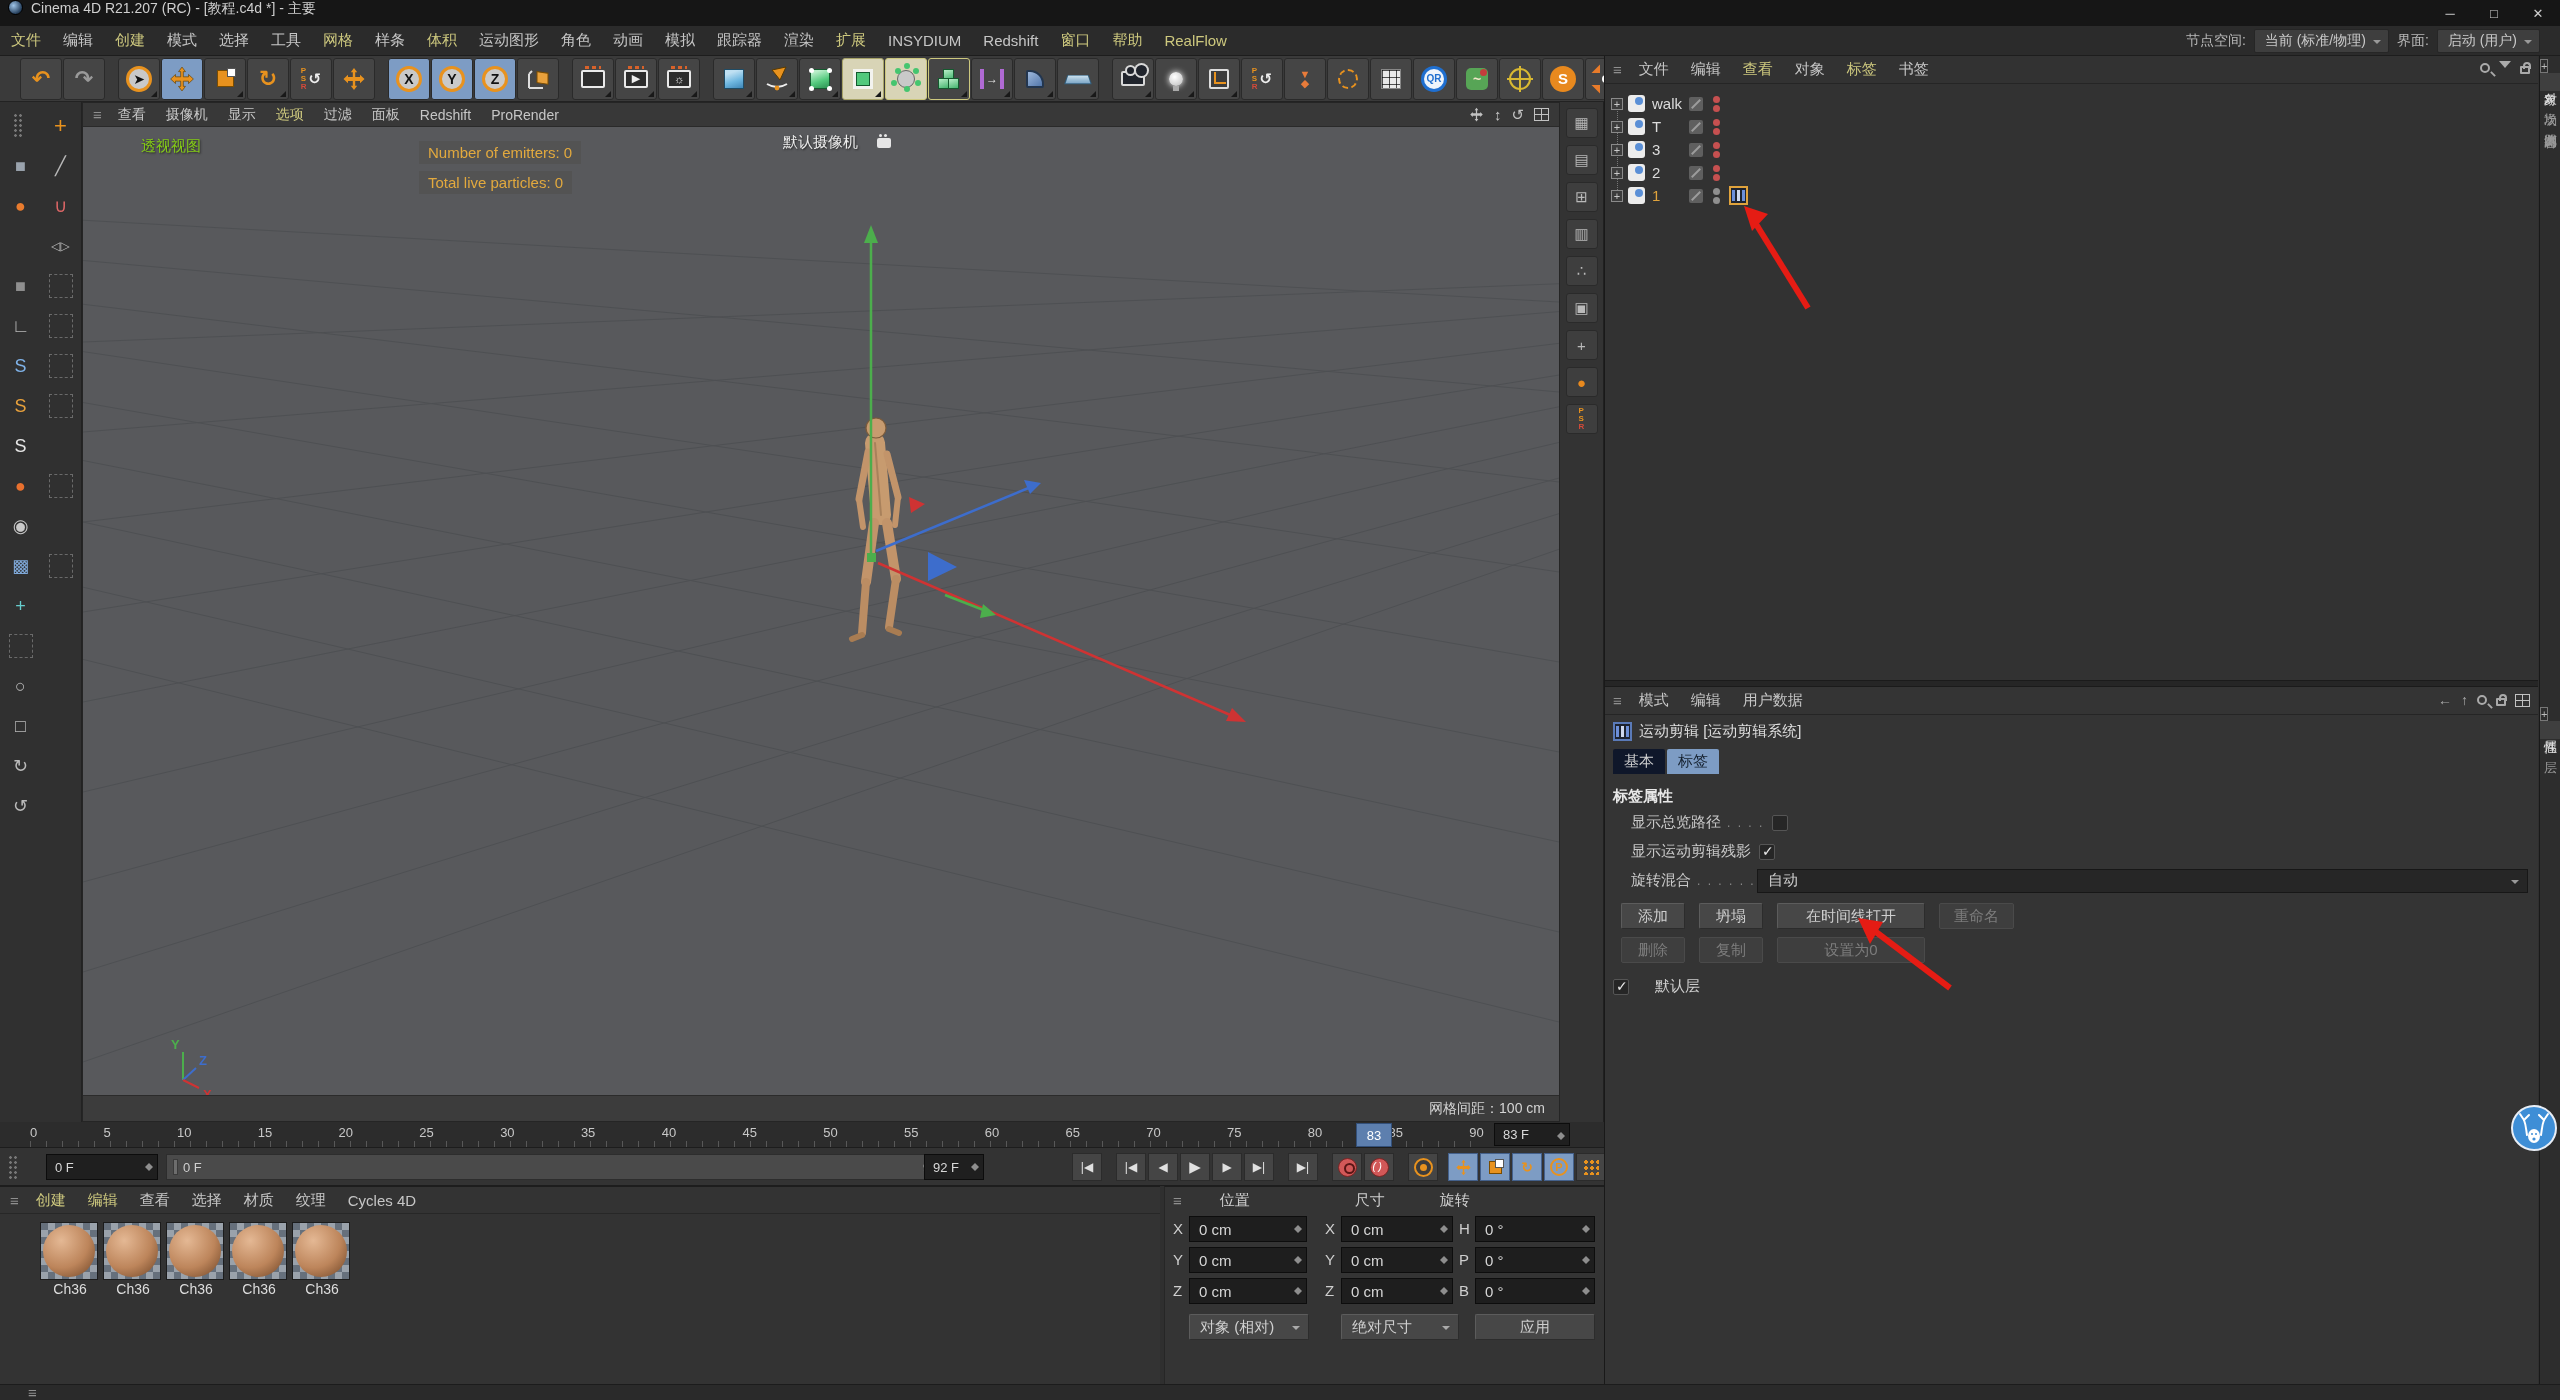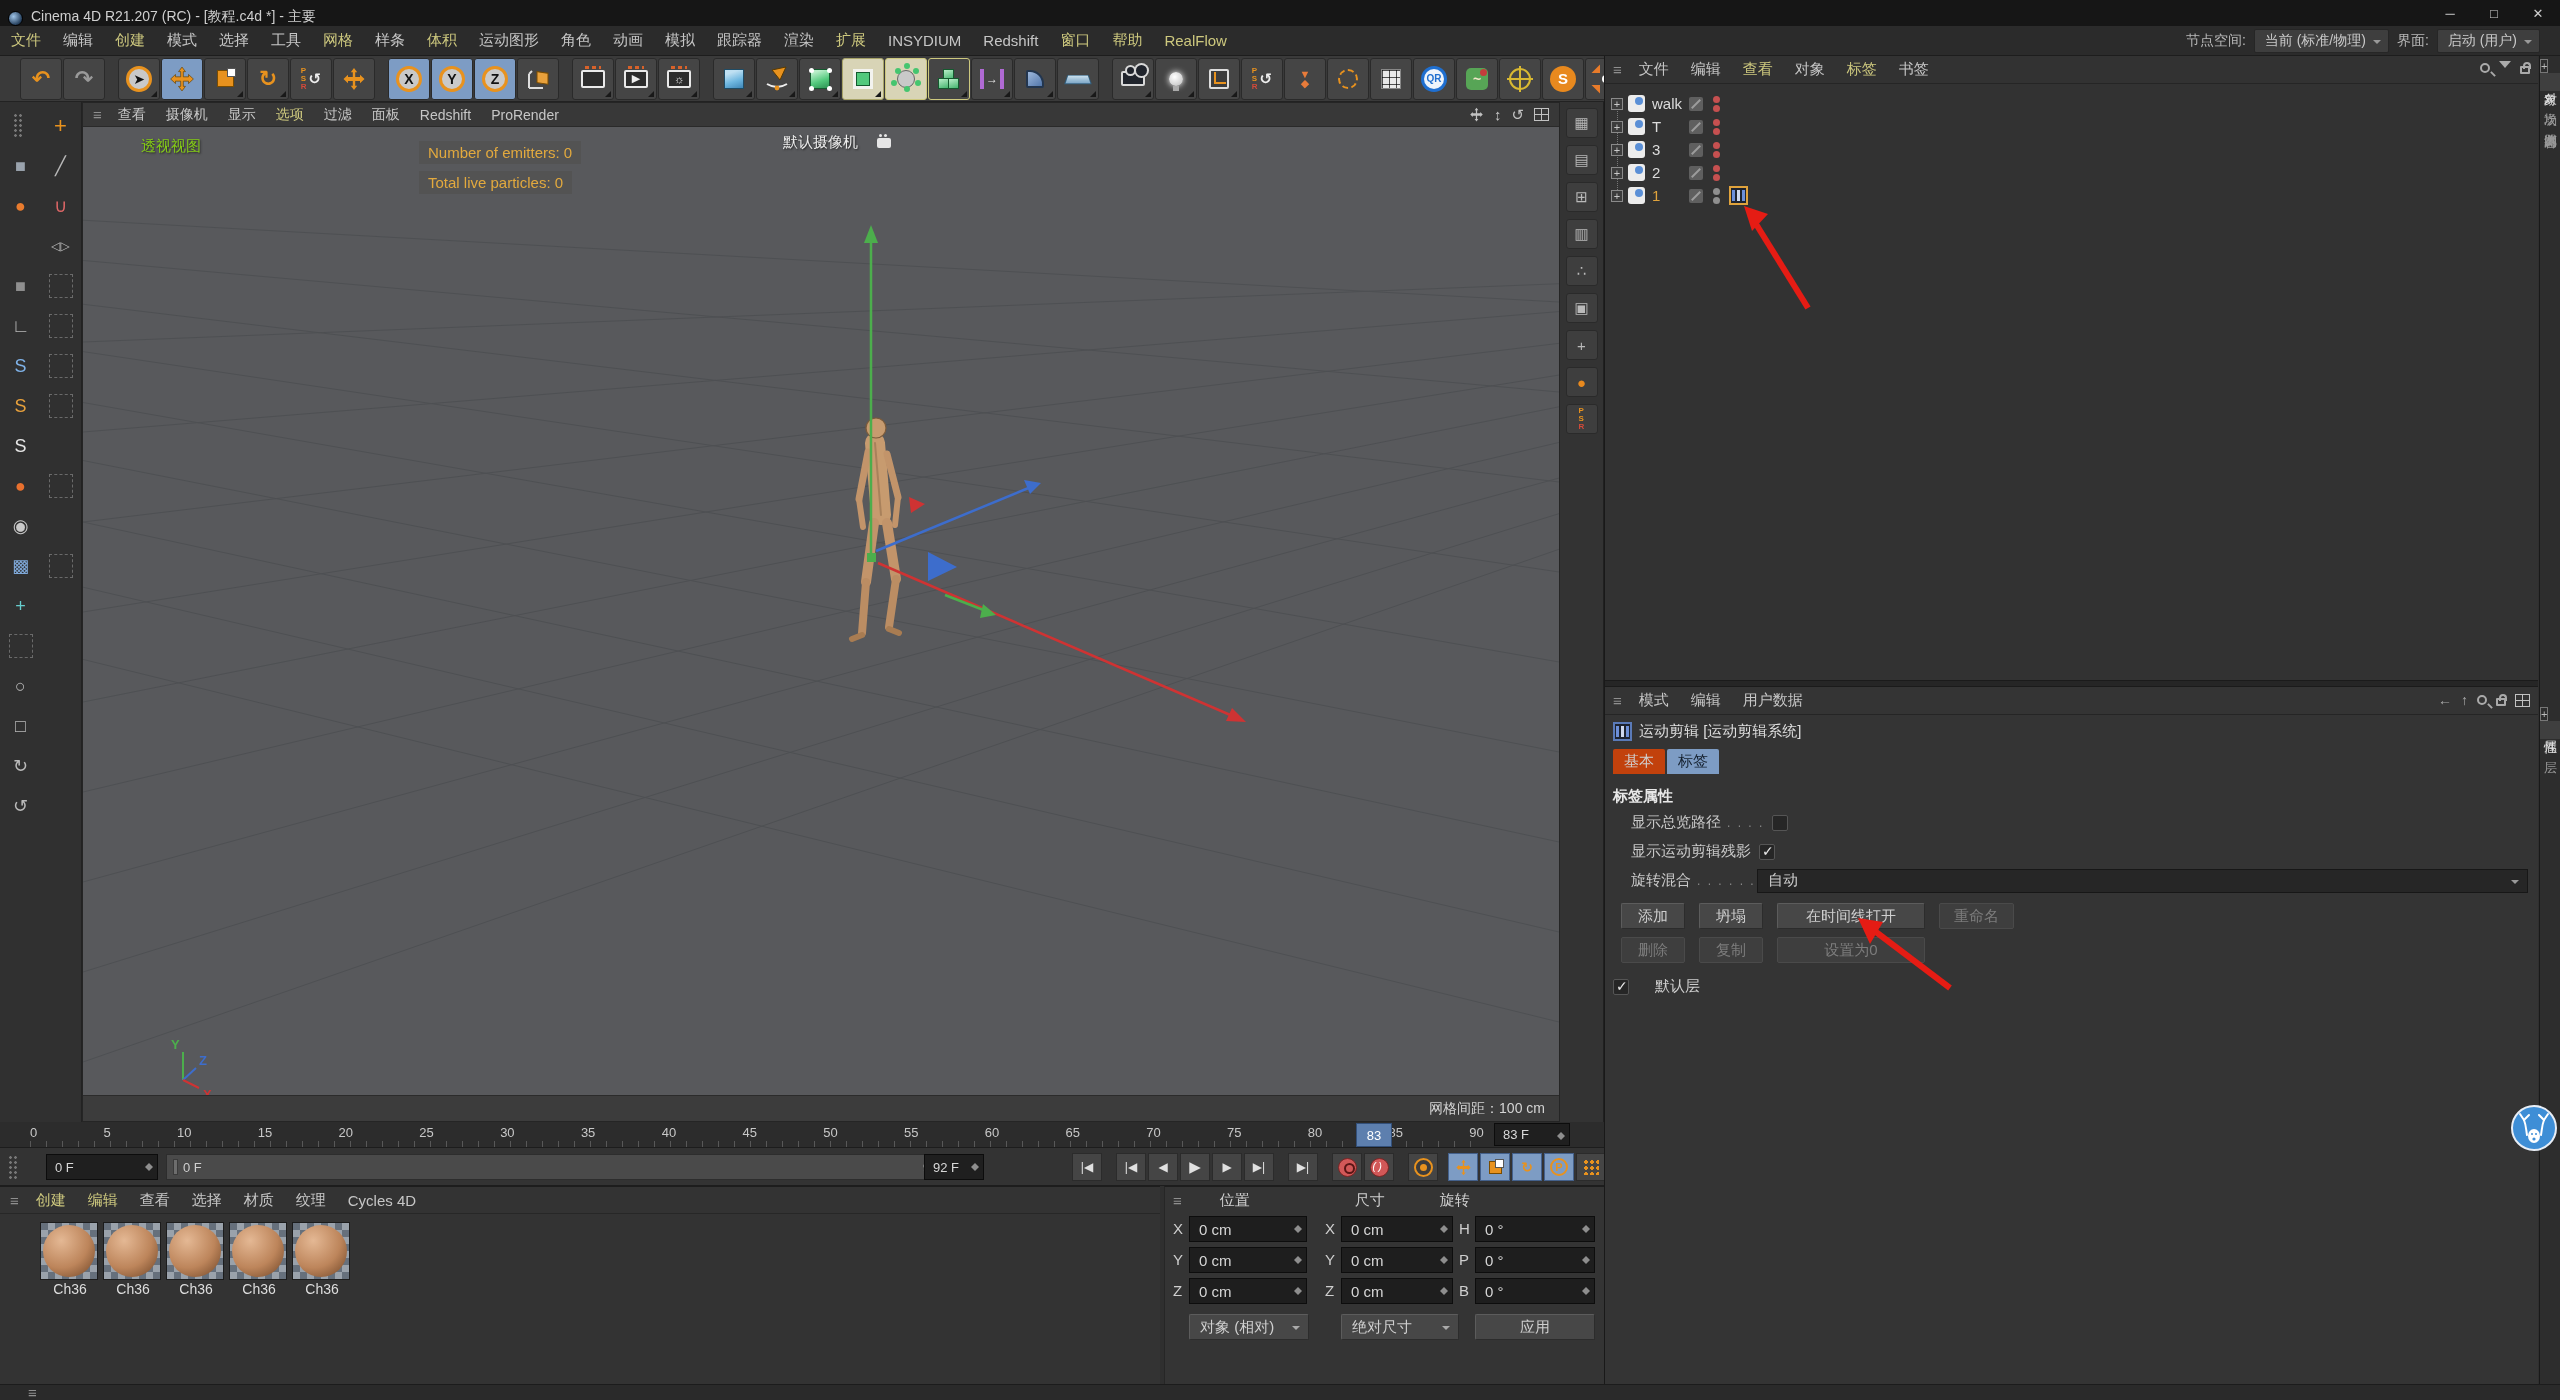--- a/index.html
+++ b/index.html
@@ -1,20 +1,20 @@
 <!DOCTYPE html>
 <html><head>
 <meta charset="utf-8">
 <style>
 *{box-sizing:border-box}
 body{margin:0;background:#111;font-family:"Liberation Sans","DejaVu Sans",sans-serif}
 #app{position:relative;width:2560px;height:1400px;background:#2f2f2f;color:#c9c9c9;font-size:15px;overflow:hidden}
 .abs{position:absolute}
 
-.titlebar{position:absolute;left:0;top:0;width:2560px;height:26px;background:#161616;display:flex;align-items:flex-end;color:#cfcfcf;font-size:14px}
+.titlebar{position:absolute;left:0;top:0;width:2560px;height:26px;background:#161616;display:flex;align-items:flex-start;color:#cfcfcf;font-size:14px}
 .app-logo{width:15px;height:15px;border-radius:50%;margin:0 8px 0 8px;background:radial-gradient(circle at 35% 35%,#9fc4e8,#27415e 70%);border:1px solid #000}
 .wctl{margin-left:auto;display:flex}
 .wbtn{width:44px;height:26px;display:flex;align-items:center;justify-content:center;color:#cfcfcf;font-size:13px}
 
 .menubar{position:absolute;left:0;top:26px;width:2560px;height:30px;background:#2b2b2b;border-bottom:1px solid #1d1d1d;display:flex;align-items:center;font-size:15px}
 .menu-item{padding:0 11px;color:#c6c6c6;white-space:nowrap}
 .menu-item.accent{color:#cdc87e}
 .mb-right{margin-left:auto;display:flex;align-items:center;gap:8px;padding-right:20px;color:#b8b8b8;font-size:14px}
 .dd-box{background:#3e3e3e;border:1px solid #262626;border-radius:2px;padding:2px 22px 2px 10px;position:relative;color:#c9c9c9}
 .dd-box::after{content:"";position:absolute;right:7px;top:10px;border:4px solid transparent;border-top-color:#999}
@@ -173,21 +173,21 @@
 .dot{width:7px;height:7px;border-radius:50%}
 .dot.red{background:#c65050}
 .dot.gray{background:#8f8f8f}
 .mtag{position:absolute;left:124px;width:19px;height:19px;border:2px solid #e0a33c;background:#1d2330;display:flex;align-items:center;justify-content:center;gap:2px}
 .mtag i{width:3px;height:11px;background:#6c8fd8}
 .mtag i.w{background:#cfd9ee}
 .splitter{position:absolute;left:0;top:624px;width:100%;height:7px;background:#262626;border-top:1px solid #1b1b1b;border-bottom:1px solid #1b1b1b}
 .attr{position:absolute;left:0;top:631px;width:100%;bottom:0;background:#343434}
 .attr-title{display:flex;align-items:center;gap:7px;padding:7px 0 2px 8px;color:#dedede;font-size:15px}
 .attr-tabs{display:flex;gap:2px;padding:6px 0 0 8px}
-.atab{padding:3px 11px;background:#c2410c;color:#cfcfcf;font-size:15px;border-radius:2px 2px 0 0}
+.atab{padding:3px 11px;background:#0f172a;color:#cfcfcf;font-size:15px;border-radius:2px 2px 0 0}
 .atab.sel{background:#7d9cc4;color:#14202e}
 .asection{padding:13px 14px 2px 8px;font-weight:bold;color:#e8e8e8;font-size:15px}
 .aprop{position:relative;height:29px;display:flex;align-items:center;padding-left:26px;color:#c9c9c9;font-size:15px}
 .aprop .dots{color:#8a8a8a;margin-left:6px;letter-spacing:2px;font-size:12px}
 .chk{width:16px;height:16px;background:#262626;border:1px solid #555;border-radius:2px;margin-left:8px;position:relative}
 .chk.checked::after{content:"✓";position:absolute;left:2px;top:-2px;color:#e8e8e8;font-size:14px}
 .aselect{position:absolute;left:152px;right:10px;height:24px;background:#262626;border:1px solid #171717;color:#cfcfcf;display:flex;align-items:center;padding-left:10px;font-size:15px}
 .aselect::after{content:"";position:absolute;right:8px;top:10px;border:4px solid transparent;border-top-color:#999}
 .abtn-row{display:flex;gap:14px;padding:8px 0 0 16px}
 .abtn{min-width:64px;height:26px;padding:0 14px;background:#474747;border:1px solid #5c5c5c;border-bottom-color:#2c2c2c;border-right-color:#2c2c2c;border-radius:2px;color:#cfcfcf;font-size:15px;display:flex;align-items:center;justify-content:center}

